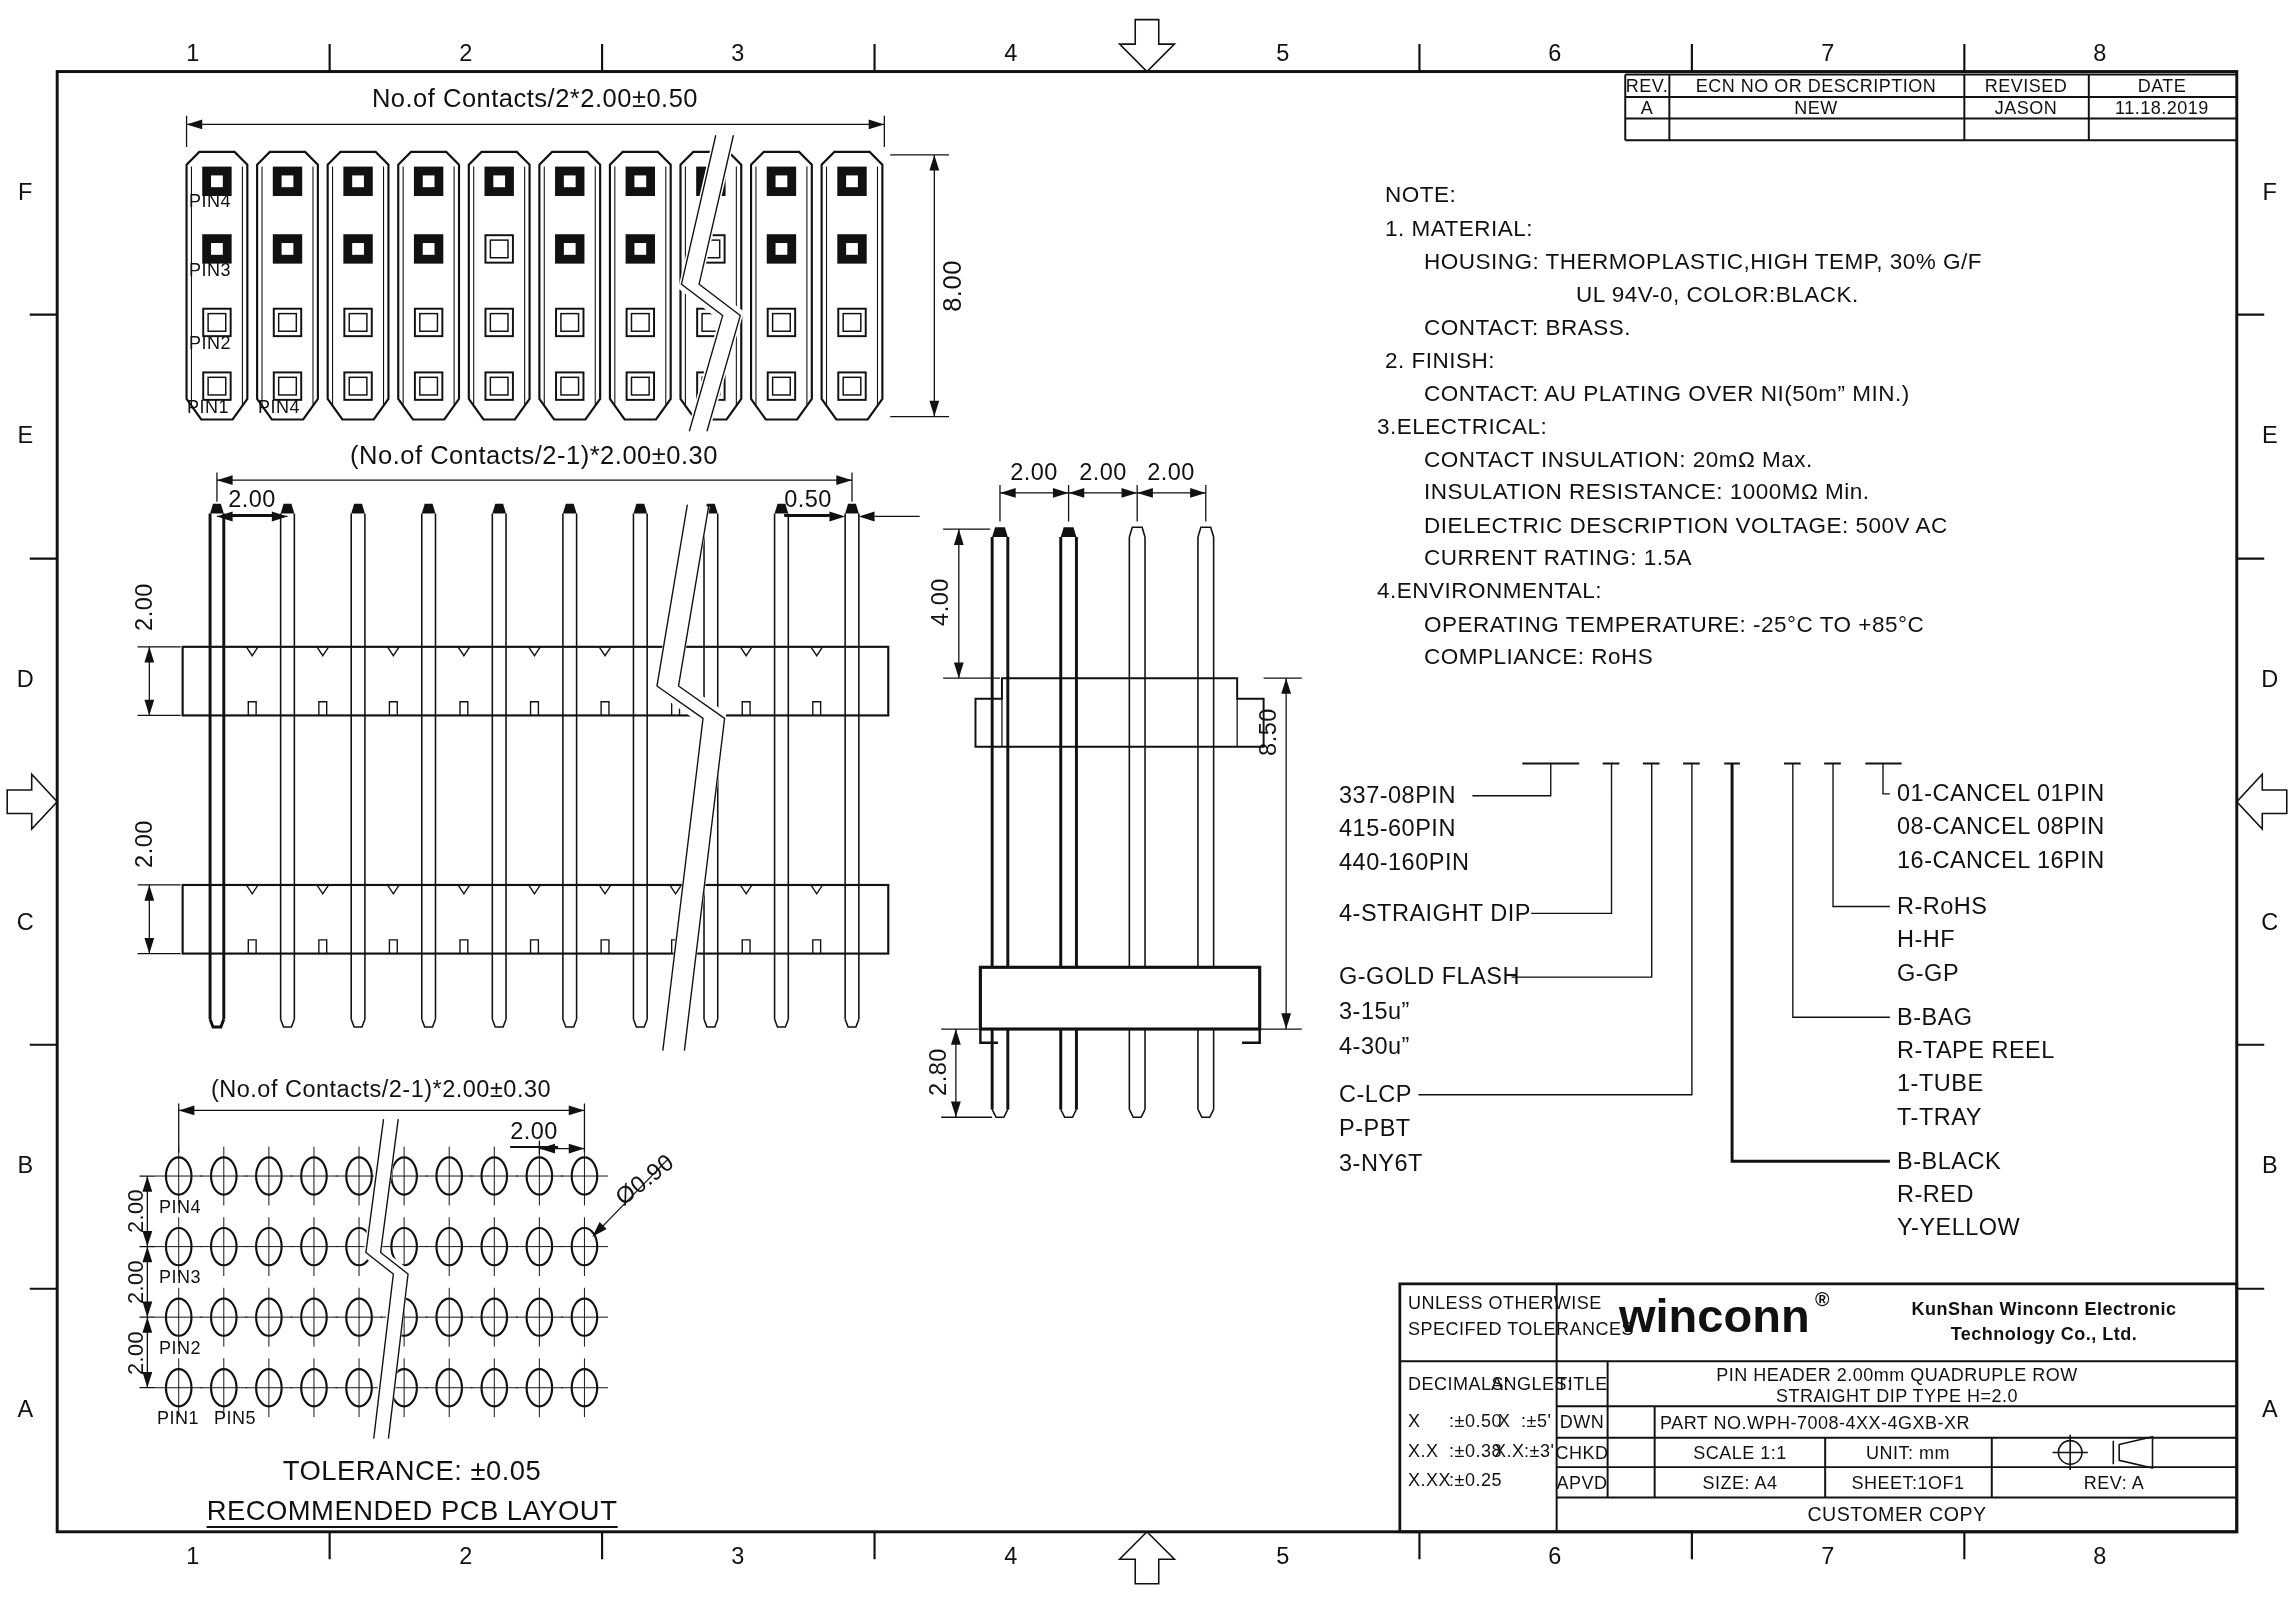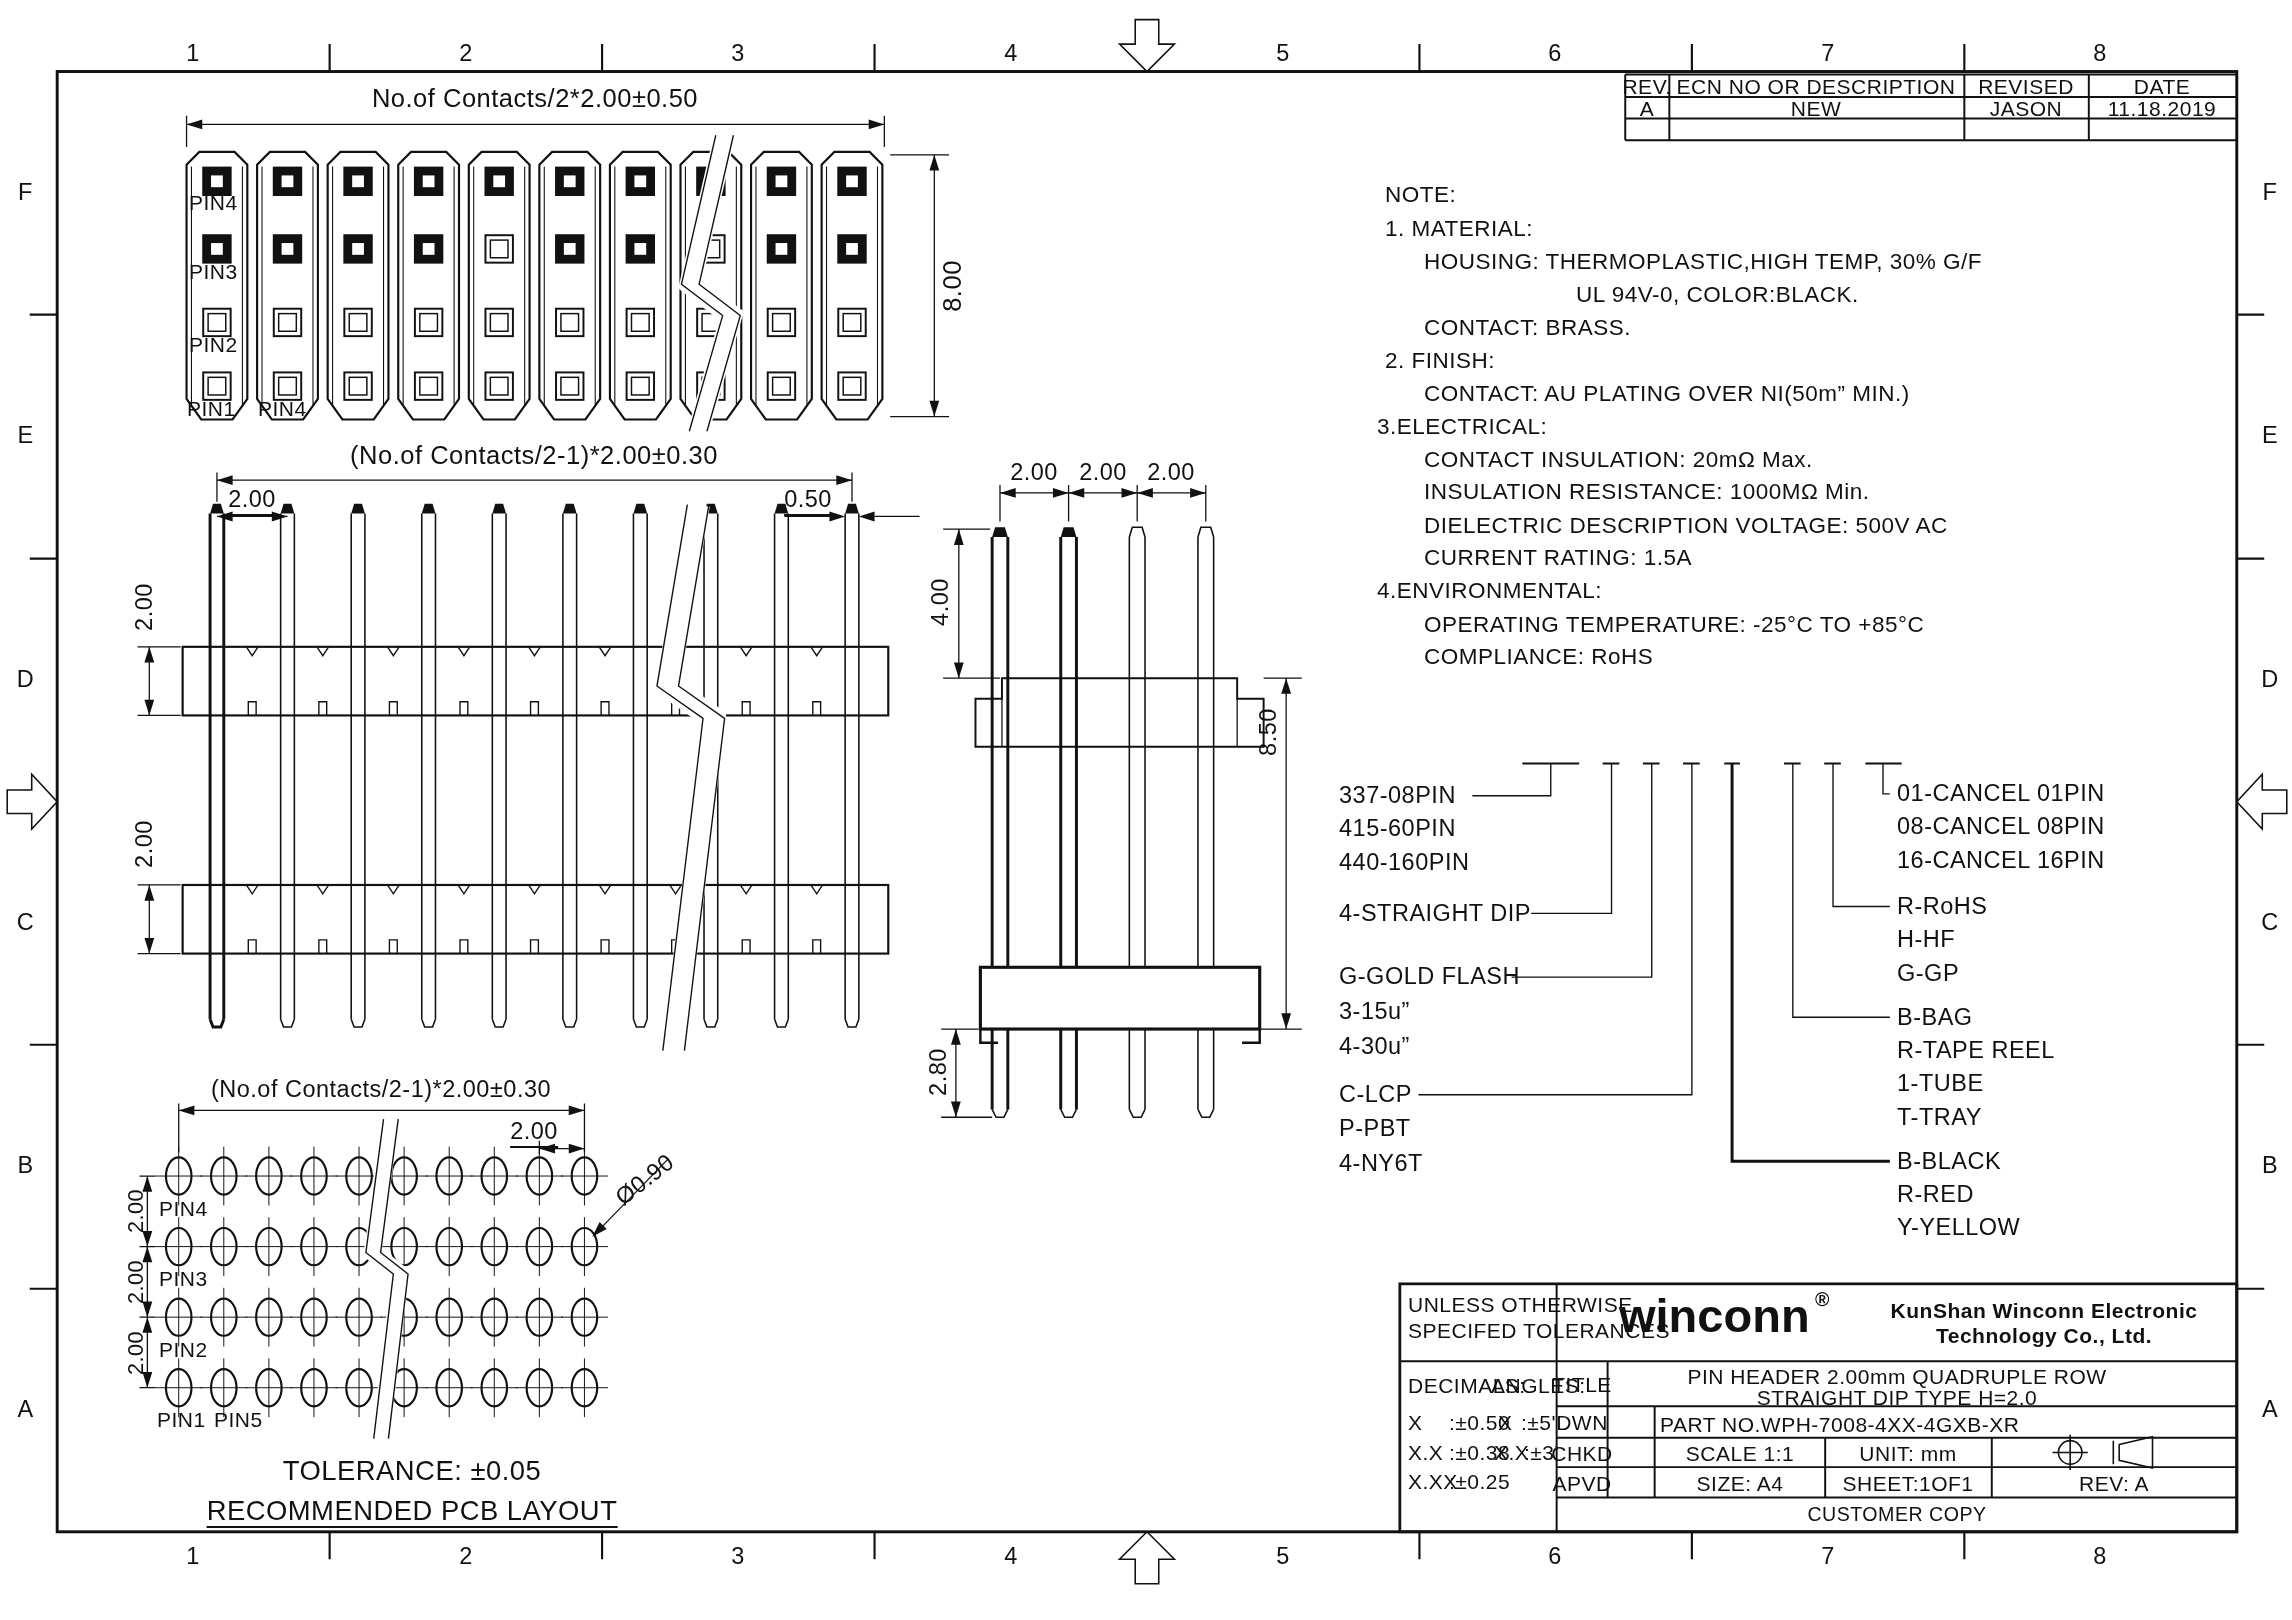--- a/index.html
+++ b/index.html
@@ -5,21 +5,21 @@
   html,body{margin:0;padding:0;background:#fff;}
   #sheet{position:relative;width:2293px;height:1620px;background:#fff;overflow:hidden;
          font-family:"Liberation Sans",sans-serif;color:#111;}
   #dwg{position:absolute;left:0;top:0;}
   .t{position:absolute;white-space:nowrap;line-height:1;color:#111;letter-spacing:0.5px;}
   .c{transform:translateX(-50%);}
   .cc{transform:translate(-50%,-50%);}
   .v{transform:translate(-50%,-50%) rotate(-90deg);}
   .rot{transform:translate(-50%,-50%) rotate(-38deg);}
   .u{border-bottom:2px solid #111;padding-bottom:2px;}
-  .s19{font-size:21px;} .s20{font-size:19.6px;} .s22{font-size:21.6px;}
+  .s19{font-size:18px;} .s20{font-size:19.6px;} .s22{font-size:21.6px;}
   .s24{font-size:23.5px;} .s26{font-size:25.5px;} .s28{font-size:27.4px;}
   .b{font-weight:bold;}
   .mono{font-family:"DejaVu Sans Mono",monospace;font-size:29px;letter-spacing:2.5px;}
   .note{font-size:22.5px;letter-spacing:0.5px;}
 </style>
 </head>
 <body>
 
 <div id="sheet">
 
@@ -467,21 +467,21 @@
 
 <span class="t s24" style="left:1339px;top:784px">337-08PIN</span>
 <span class="t s24" style="left:1339px;top:817px">415-60PIN</span>
 <span class="t s24" style="left:1339px;top:851px">440-160PIN</span>
 <span class="t s24" style="left:1339px;top:902px">4-STRAIGHT DIP</span>
 <span class="t s24" style="left:1339px;top:965px">G-GOLD FLASH</span>
 <span class="t s24" style="left:1339px;top:1000px">3-15u”</span>
 <span class="t s24" style="left:1339px;top:1035px">4-30u”</span>
 <span class="t s24" style="left:1339px;top:1083px">C-LCP</span>
 <span class="t s24" style="left:1339px;top:1117px">P-PBT</span>
-<span class="t s24" style="left:1339px;top:1152px">4-NY6T</span>
+<span class="t s24" style="left:1339px;top:1152px">3-NY6T</span>
 <span class="t s24" style="left:1897px;top:782px">01-CANCEL 01PIN</span>
 <span class="t s24" style="left:1897px;top:815px">08-CANCEL 08PIN</span>
 <span class="t s24" style="left:1897px;top:849px">16-CANCEL 16PIN</span>
 <span class="t s24" style="left:1897px;top:895px">R-RoHS</span>
 <span class="t s24" style="left:1897px;top:928px">H-HF</span>
 <span class="t s24" style="left:1897px;top:962px">G-GP</span>
 <span class="t s24" style="left:1897px;top:1006px">B-BAG</span>
 <span class="t s24" style="left:1897px;top:1039px">R-TAPE REEL</span>
 <span class="t s24" style="left:1897px;top:1072px">1-TUBE</span>
 <span class="t s24" style="left:1897px;top:1106px">T-TRAY</span>

